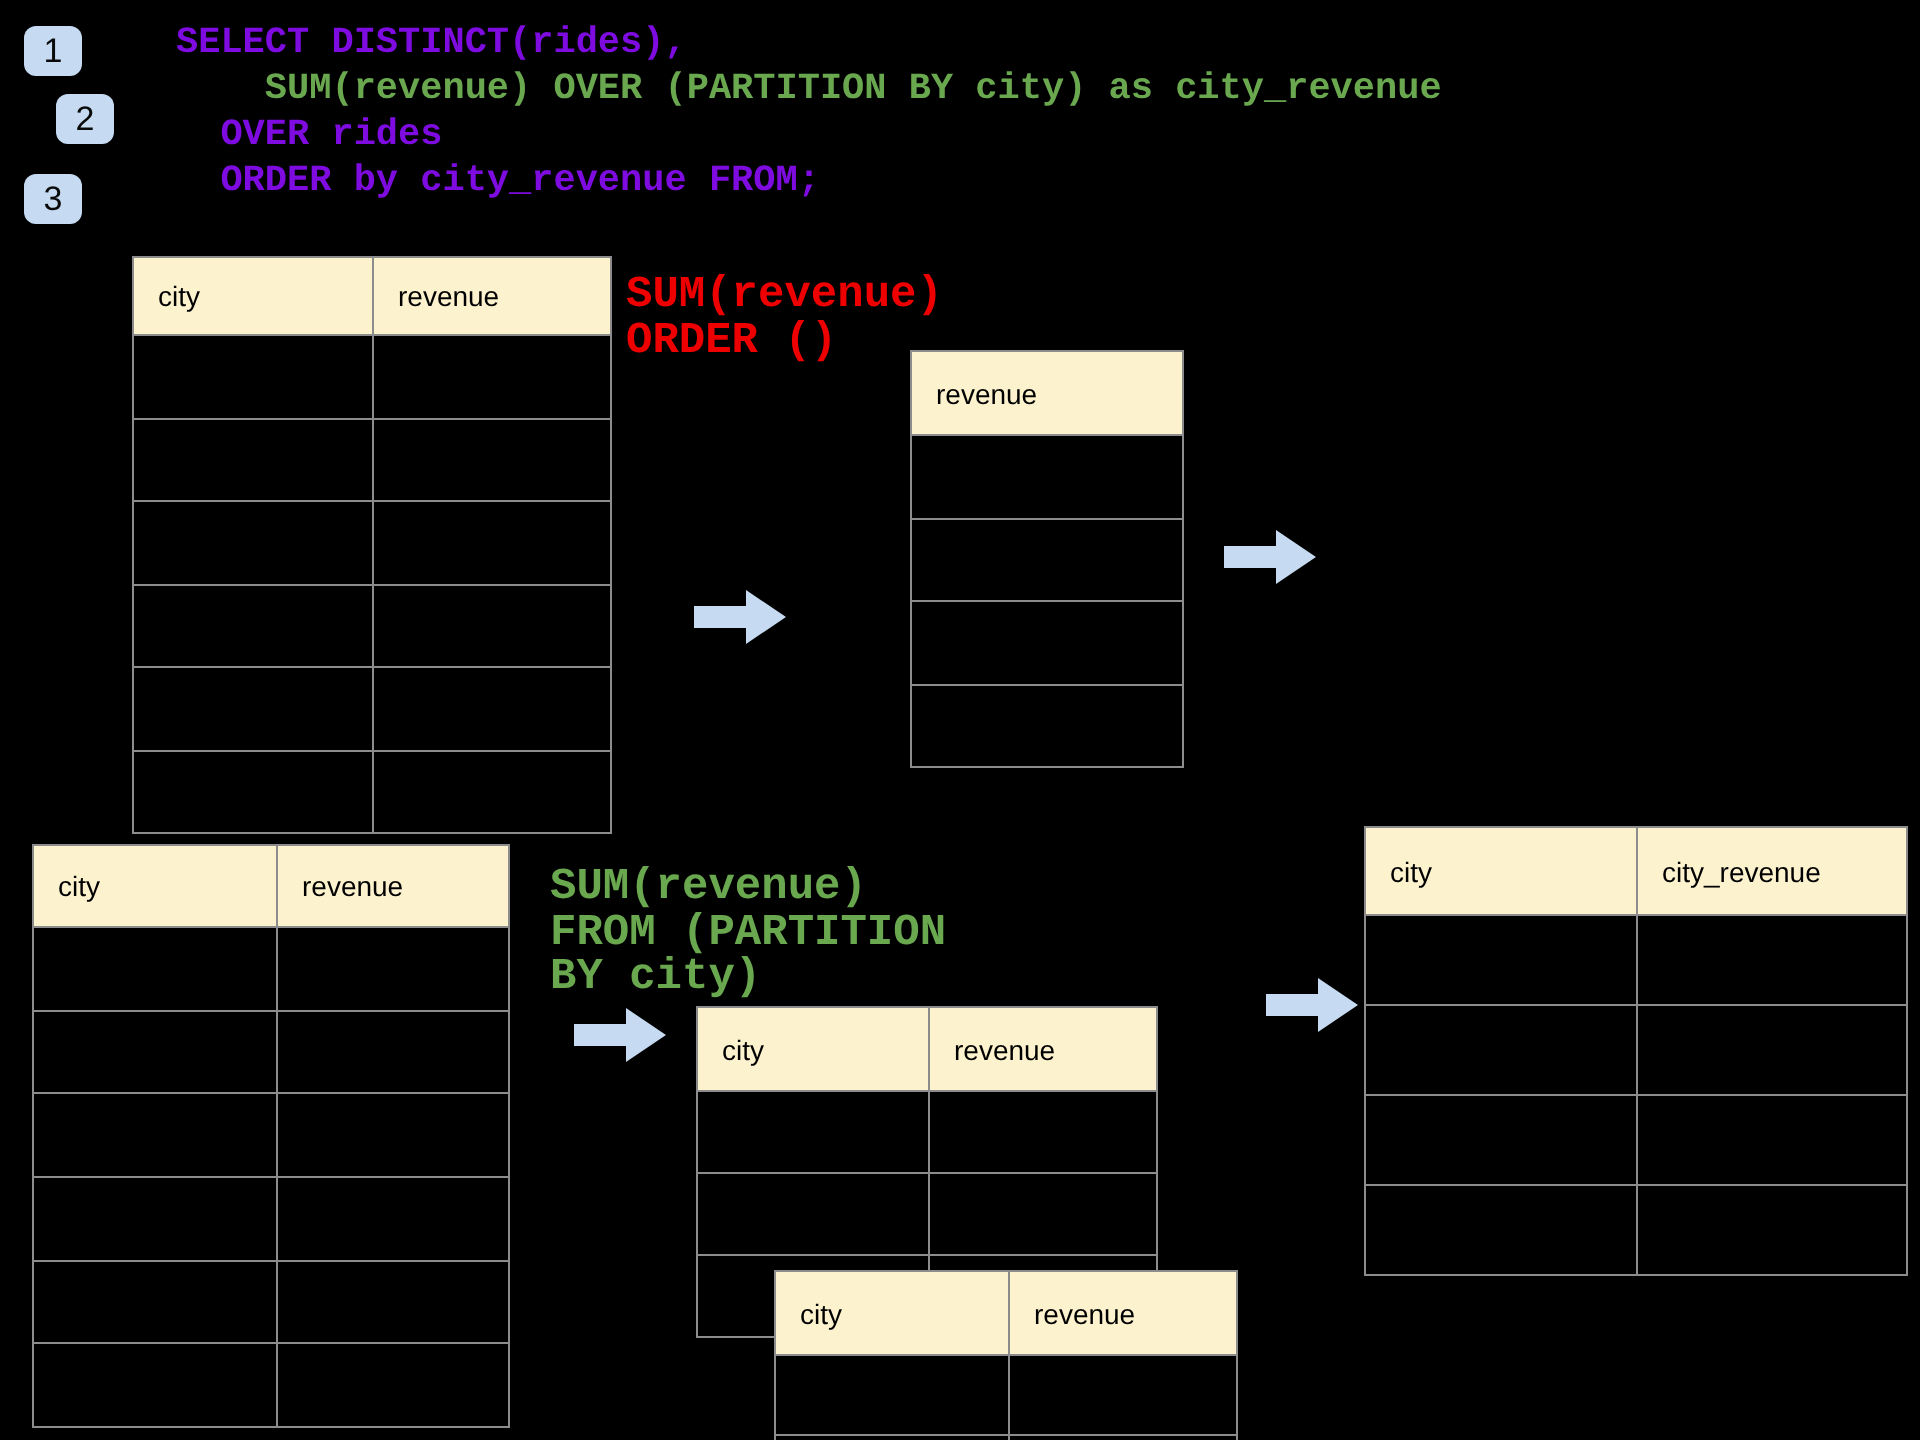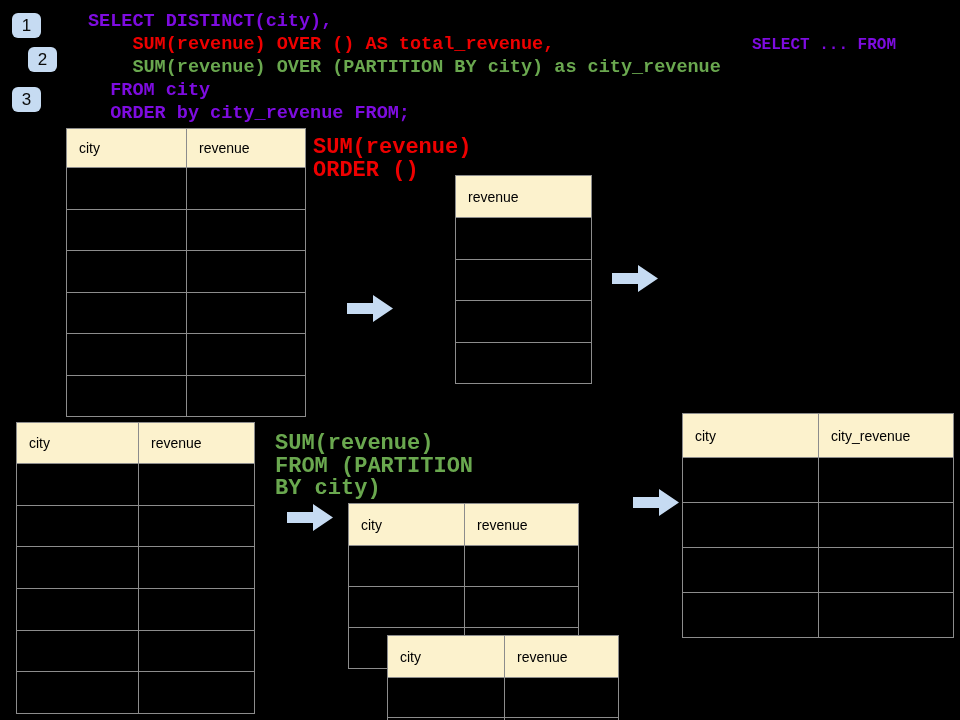--- a/index.html
+++ b/index.html
@@ -63,29 +63,27 @@
 </head>
 <body>
 
 <div class="stage">
 
   <div class="badge b1">1</div>
   <div class="badge b2">2</div>
   <div class="badge b3">3</div>
 
   <div class="code">
-    <div class="code-line c-purple">SELECT DISTINCT(city),</div>
-    <div class="code-line c-red">    SUM(revenue) OVER () AS total_revenue,</div>
+    <div class="code-line c-purple">SELECT DISTINCT(rides),</div>
     <div class="code-line c-green">    SUM(revenue) OVER (PARTITION BY city) as city_revenue</div>
-    <div class="code-line c-purple">  FROM city</div>
+    <div class="code-line c-purple">  OVER rides</div>
     <div class="code-line c-purple">  ORDER by city_revenue FROM;</div>
   </div>
 
   <div class="snippet">
-    <div class="code-line c-purple">SELECT ... FROM</div>
   </div>
 
   <div class="note note-total">
     <div class="code-line c-red">SUM(revenue)</div>
     <div class="code-line c-red">ORDER ()</div>
   </div>
 
   <div class="note note-part">
     <div class="code-line c-green">SUM(revenue)</div>
     <div class="code-line c-green">FROM (PARTITION</div>

